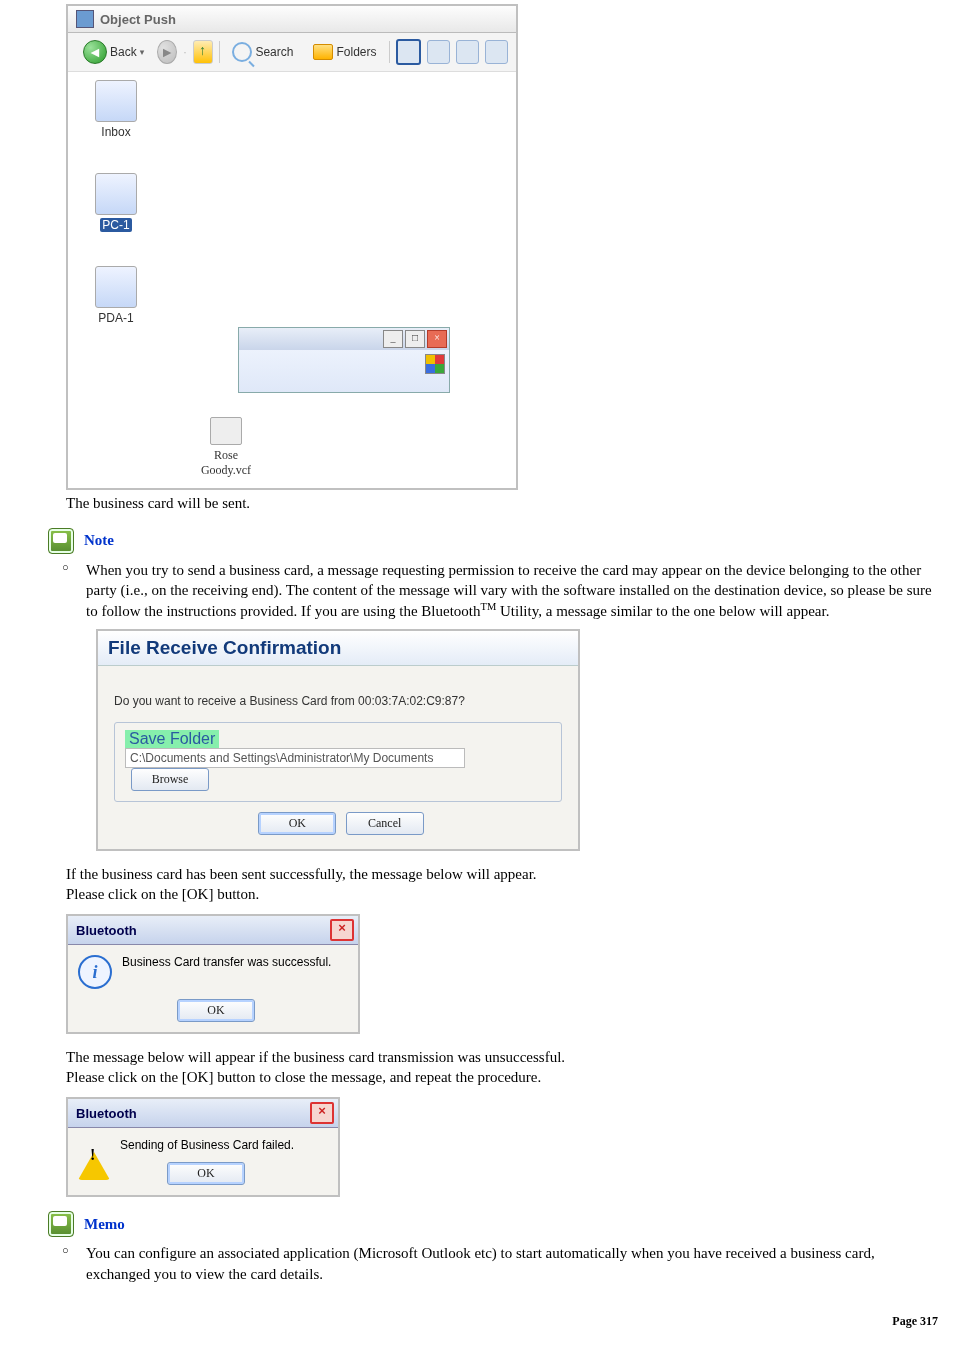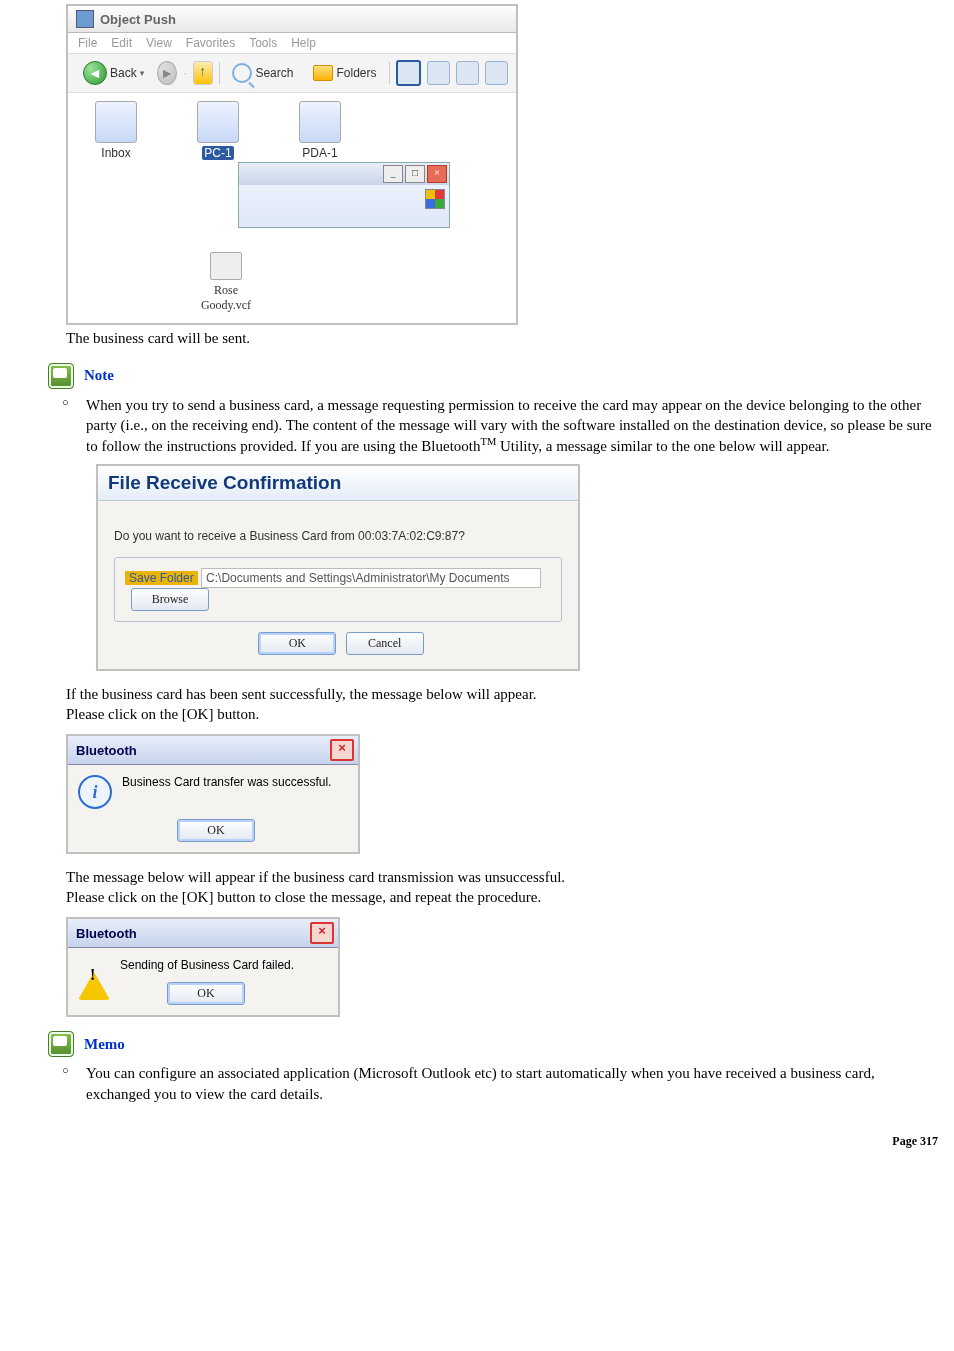--- a/index.html
+++ b/index.html
@@ -66,21 +66,21 @@
   }
   .icon-circle.gray { background: radial-gradient(circle at 30% 30%, #e0e0e0, #bdbdbd); border-color:#aaa; color:#888; }
   .icon-up { width:22px; height:22px; border:1px solid #ccc; border-radius:3px;
     background: linear-gradient(#ffecb3,#ffc107); position:relative; }
   .icon-up::after { content:"↑"; position:absolute; left:5px; top:1px; color:#2e7d32; font-size:14px; font-weight:bold; }
   .icon-mag { width:16px;height:16px;border:2px solid #7aaee0;border-radius:50%; position:relative;}
   .icon-mag::after{content:"";position:absolute;right:-5px;bottom:-5px;width:7px;height:2px;background:#7aaee0;transform:rotate(45deg);}
   .icon-folder { width:18px;height:14px;background:linear-gradient(#ffe082,#ffb300);border:1px solid #d48c00;border-radius:2px;}
   .sqbtn { width:26px;height:22px;border:1px solid #99b3d6;border-radius:3px;background:#dce6f2;}
   .sqbtn.active{border:2px solid #2b5aa0;}
-  .icons-row { display:flex; gap:34px; padding: 8px 14px 2px 14px; }
+  .icons-row { display:flex; gap:34px; padding: 8px 14px 2px 14px; flex-direction: column; }
   .deskicon { width:68px; text-align:center; font-family: Tahoma,sans-serif; font-size:12px; color:#333; }
   .deskicon .ic { width:40px;height:40px;margin:0 auto 3px auto;border:1px solid #aaa;background:linear-gradient(#eef3ff,#c6d8f7);border-radius:3px;}
   .deskicon.sel .lbl{background:#2b5aa0;color:#fff;padding:0 2px;border-radius:2px;display:inline-block;}
   .floatwin {
     margin-left:170px; width:210px; border:1px solid #8aa;
     background:linear-gradient(#f3f7ff,#dfe8f8);
   }
   .floatwin .titleb {
     height:22px; display:flex; justify-content:flex-end; align-items:center; gap:2px;
     padding:0 2px; background:linear-gradient(#e8eef8,#c9d5ea);
@@ -99,21 +99,21 @@
     width:480px; margin-left:80px; border:2px solid #c0c0c0; background:#f4f3ef;
     font-family: Tahoma, sans-serif; font-size:12px; padding-bottom:10px;
   }
   .dialog .dtitle {
     background: linear-gradient(#fff,#e4ecf7);
     padding:6px 10px; font-weight:bold; color:#123a7a; border-bottom:1px solid #bcc;
     font-size:19px;
   }
   .dialog .dbody { padding: 28px 16px 4px 16px; color:#333; }
   .fieldset { border:1px solid #b7c4d7; border-radius:3px; padding:10px; margin-top:14px;}
-  .legend{color:#2a5aa0;font-size:12px;margin-top:-17px;background:#eab308;display:inline-block;padding:0 4px;}
+  .legend{color:#2a5aa0;font-size:16px;margin-top:-17px;background:#86efac;display:inline-block;padding:0 4px;}
   .txtinput{display:inline-block;border:1px solid #bbb;background:#fff;padding:2px 4px;color:#555;width:330px;font-size:12px;}
   .xpbtn{display:inline-block;min-width:56px;text-align:center;padding:3px 10px;border:1px solid #7a9ac7;border-radius:3px;
     background:linear-gradient(#fefefe,#e3e9f2);font:12px Tahoma;color:#222;margin-left:6px;}
   .xpbtn.default{box-shadow:0 0 0 2px #b6d2ff inset;}
   .btnrow { text-align:center; margin-top:10px;}
 
   
   .msgbox { width:290px; margin-left:50px; border:2px solid #c0c0c0; font-family:Tahoma,sans-serif;}
   .msgbox .mtitle{
     background: linear-gradient(#6699ee,#3a6acc); color:#00004d; font-weight:bold;
@@ -132,28 +132,20 @@
   .touch{display:inline-block;}
   sup{font-size:0.7em;}
 </style>
 </head>
 <body>
 
 <div class="scr scr1">
   <div class="winbar">
     <span style="width:16px;height:16px;background:#6b9bd1;border:1px solid #557;"></span>
     <span class="title">Object Push</span>
-  </div>
-  <div class="menubar">
-    <span>File</span>
-    <span>Edit</span>
-    <span>View</span>
-    <span>Favorites</span>
-    <span>Tools</span>
-    <span>Help</span>
   </div>
   <div class="toolbar">
     <span class="tbtn">
       <span class="icon-circle">◄</span>
       <span>Back</span>
       <span style="font-size:9px;color:#666;">▾</span>
     </span>
     <span class="icon-circle gray">►</span>
     <span style="color:#bbb;">·</span>
     <span class="icon-up"></span>

